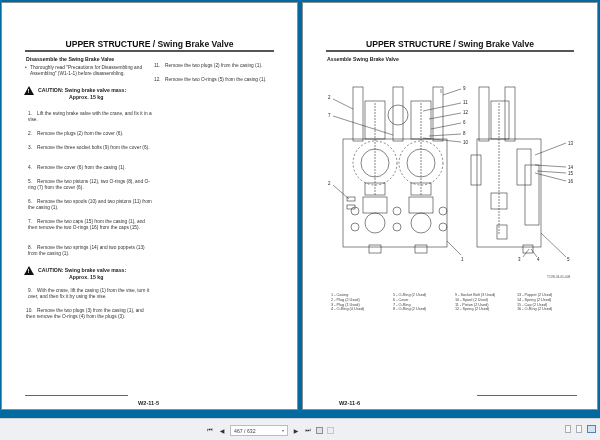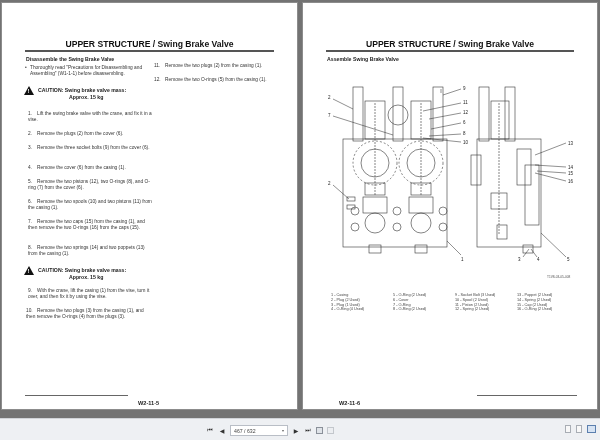--- a/index.html
+++ b/index.html
@@ -1,17 +1,17 @@
 <!DOCTYPE html>
 <html><head>
 <meta charset="utf-8">
 <style>
   * { box-sizing: border-box; margin: 0; padding: 0; }
   html, body { width: 600px; height: 440px; overflow: hidden; background: #9a9a9a; font-family: "Liberation Sans", sans-serif; }
-  .viewer { position: absolute; left: 0; top: 0; width: 600px; height: 440px; background: #737373; padding-left: 32px; }
+  .viewer { position: absolute; left: 0; top: 0; width: 600px; height: 440px; background: #0369a1; padding-left: 32px; }
   .page { position: absolute; top: 2px; width: 297px; height: 408px; background: #fff; border: 1px solid #8c8c8c; }
   .page.left { left: 1px; }
   .page.right { left: 302px; width: 296px; }
   .page-title { position: absolute; top: 36px; left: 0; right: 0; text-align: center; font-weight: bold; font-size: 8.6px; color: #111; }
   .title-rule { position: absolute; top: 47px; left: 23px; right: 23px; height: 1.5px; background: #555; }
   .section-heading { position: absolute; top: 53px; left: 24px; font-weight: bold; font-size: 5.2px; color: #222; }
   .txt { position: absolute; font-size: 4.8px; line-height: 6.3px; color: #333; }
   .num { display: inline-block; width: 9px; }
   .caution { position: absolute; left: 22px; display: flex; align-items: flex-start; }
   .warn-icon { width: 0; height: 0; border-left: 5px solid transparent; border-right: 5px solid transparent; border-bottom: 9px solid #111; position: relative; margin-right: 4px; margin-top: -1px; }

